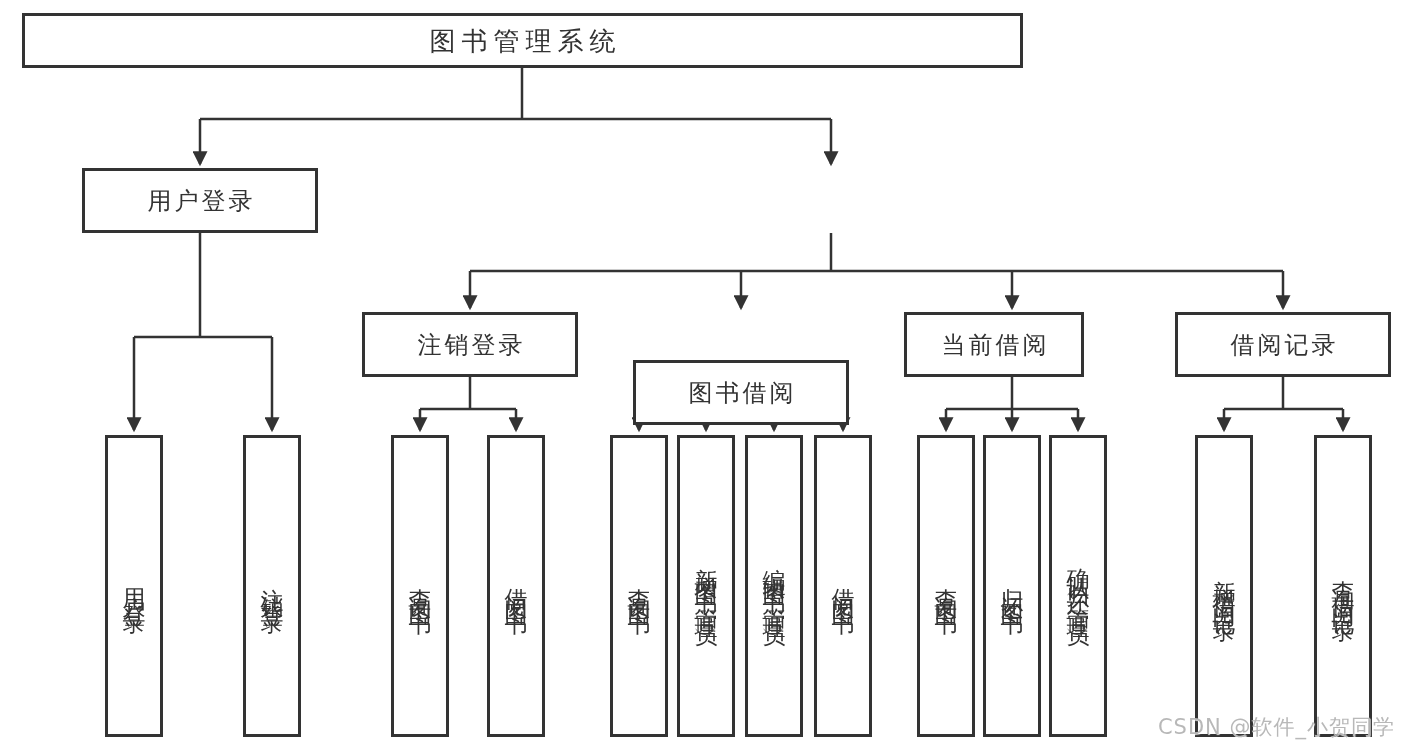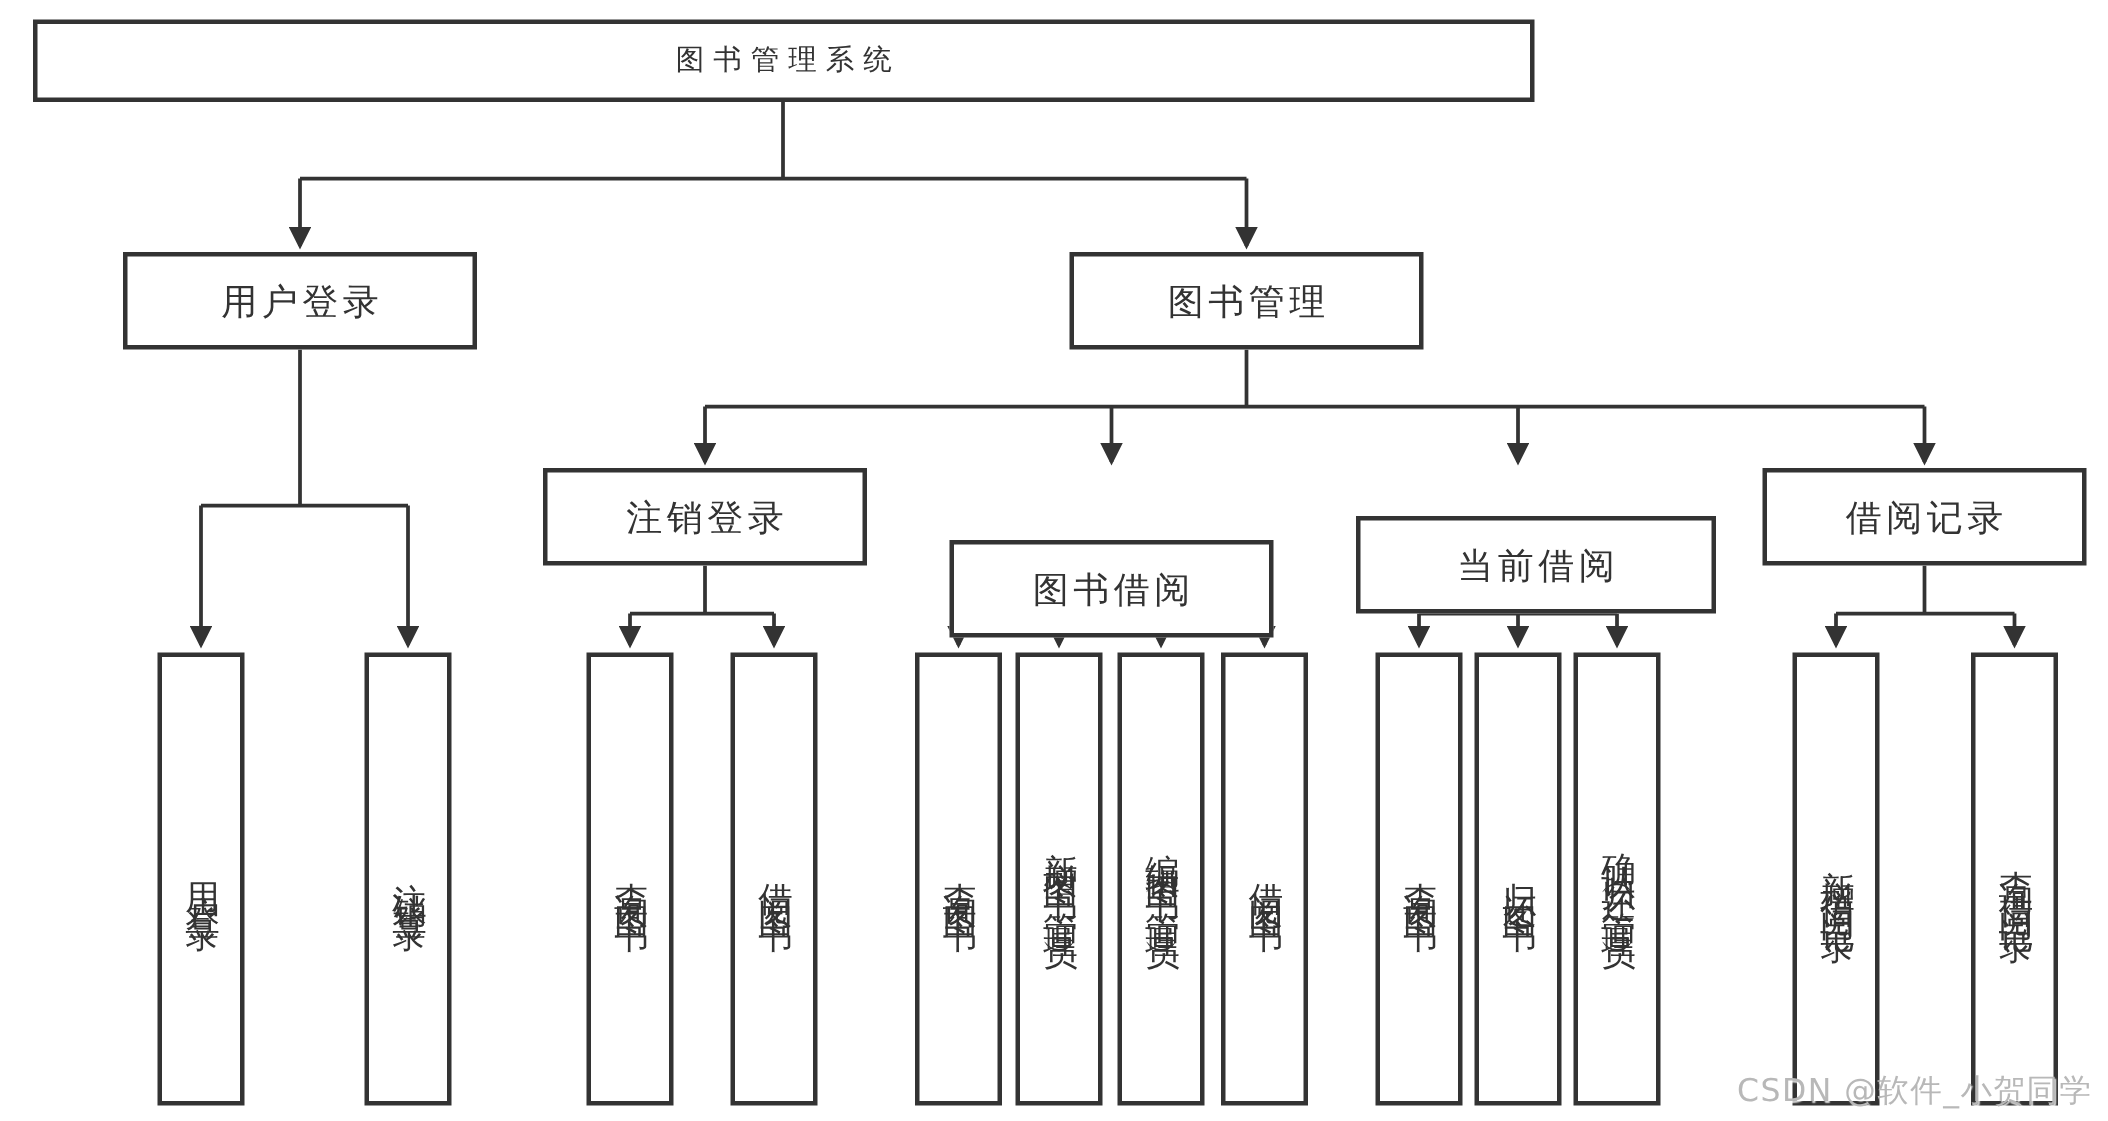--- a/index.html
+++ b/index.html
@@ -21,21 +21,21 @@
     background:#ffffff;
     display:flex;align-items:center;justify-content:center;
   }
   .hlabel{
     font-size:24px;
     letter-spacing:3px;
     text-indent:3px;
     white-space:nowrap;
     line-height:1;
   }
-  .root-node .hlabel{font-size:19px;letter-spacing:6px;text-indent:6px;}
+  .root-node .hlabel{font-size:26px;letter-spacing:6px;text-indent:6px;}
   .vlabel{
     writing-mode:vertical-rl;
     text-orientation:mixed;
     font-size:23px;
     letter-spacing:8px;
     line-height:1;
     white-space:nowrap;
   }
   .watermark{
     position:absolute;
@@ -114,31 +114,28 @@
     </g>
   </svg>
 
   <div class="node root-node" style="left:22px;top:13px;width:1001px;height:55px;">
     <span class="hlabel">图书管理系统</span>
   </div>
 
   <div class="node" style="left:82px;top:168px;width:236px;height:65px;">
     <span class="hlabel">用户登录</span>
   </div>
-  <div class="node" style="left:713px;top:168px;width:236px;height:65px;">
-    <span class="hlabel">图书管理</span>
-  </div>
 
   <div class="node" style="left:362px;top:312px;width:216px;height:65px;">
     <span class="hlabel">注销登录</span>
   </div>
   <div class="node" style="left:633px;top:312px;width:216px;height:65px;margin-top:48px;">
     <span class="hlabel">图书借阅</span>
   </div>
-  <div class="node" style="left:904px;top:312px;width:240px;height:65px;margin-top:32px;">
+  <div class="node" style="left:904px;top:312px;width:180px;height:65px;">
     <span class="hlabel">当前借阅</span>
   </div>
   <div class="node" style="left:1175px;top:312px;width:216px;height:65px;">
     <span class="hlabel">借阅记录</span>
   </div>
 
   <div class="node" style="left:105px;top:435px;width:58px;height:302px;">
     <span class="vlabel">用户登录</span>
   </div>
   <div class="node" style="left:243px;top:435px;width:58px;height:302px;">

